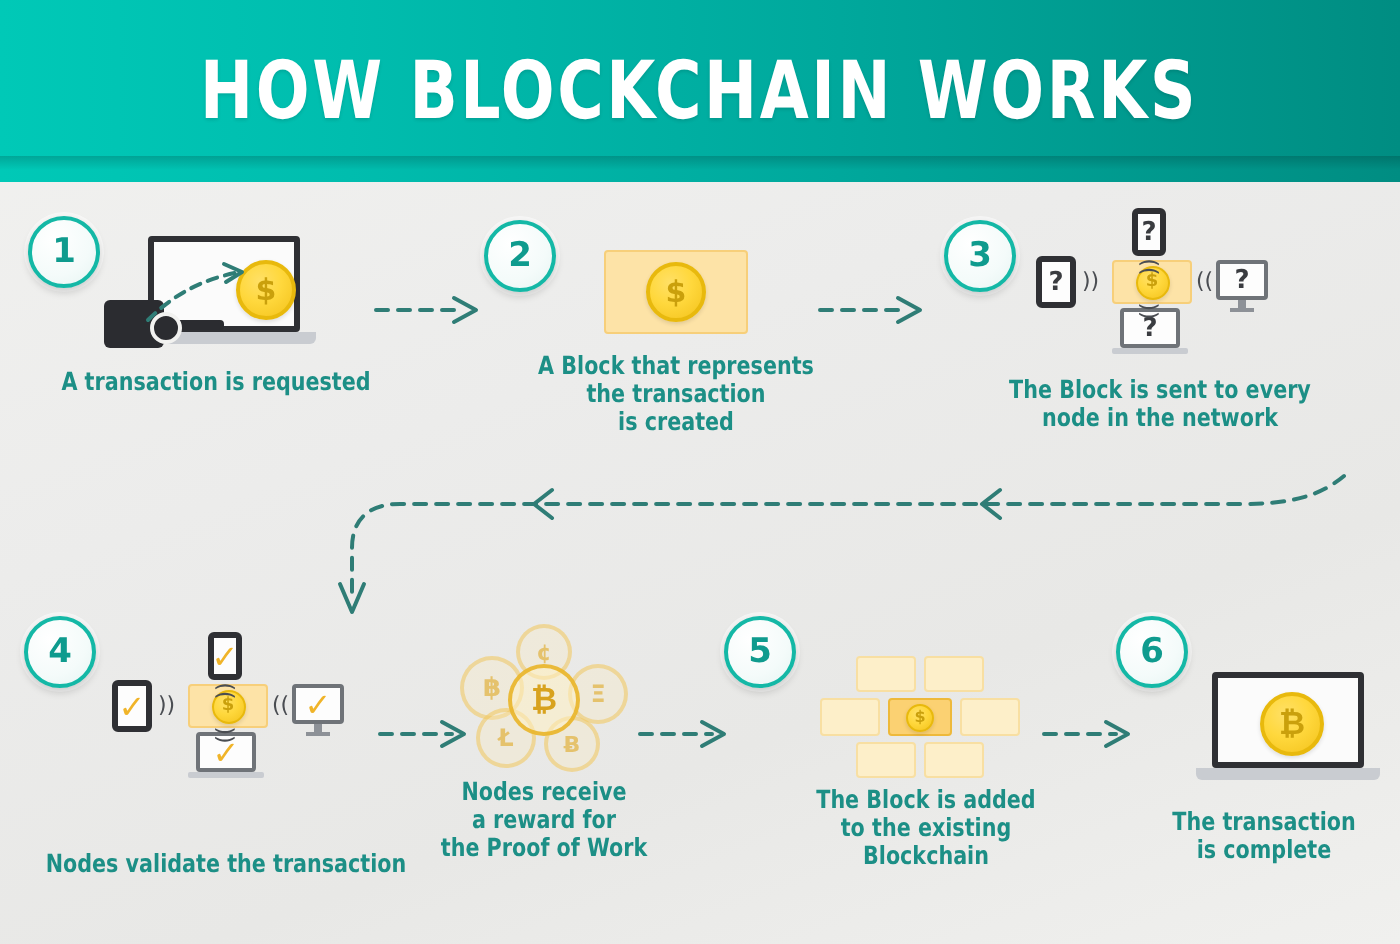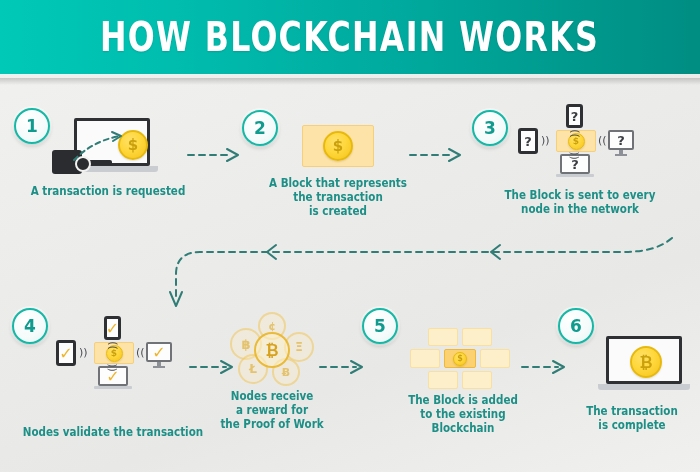--- a/index.html
+++ b/index.html
@@ -8,21 +8,21 @@
     font-family:"Liberation Sans", sans-serif;
     background:#ffffff;
   }
   .poster{
     position:relative;width:700px;height:472px;
     background:linear-gradient(160deg,#f2f2f0 0%,#ececeb 40%,#e8e8e6 70%,#f0f0ee 100%);
     overflow:hidden;
   }
   
   .header{
-    position:absolute;left:0;top:0;width:700px;height:74px;
+    position:absolute;left:0;top:0;width:700px;height:91px;
     background:linear-gradient(90deg,#00c9b7 0%,#00bdae 25%,#00a89c 60%,#008d82 100%);
     display:flex;align-items:center;justify-content:center;
   }
   .header-title{
     color:#ffffff;
     font-family:"DejaVu Sans Condensed","Liberation Sans", sans-serif;
     font-weight:bold;
     font-size:40px;
     letter-spacing:1.5px;
     transform:scaleX(0.88);

